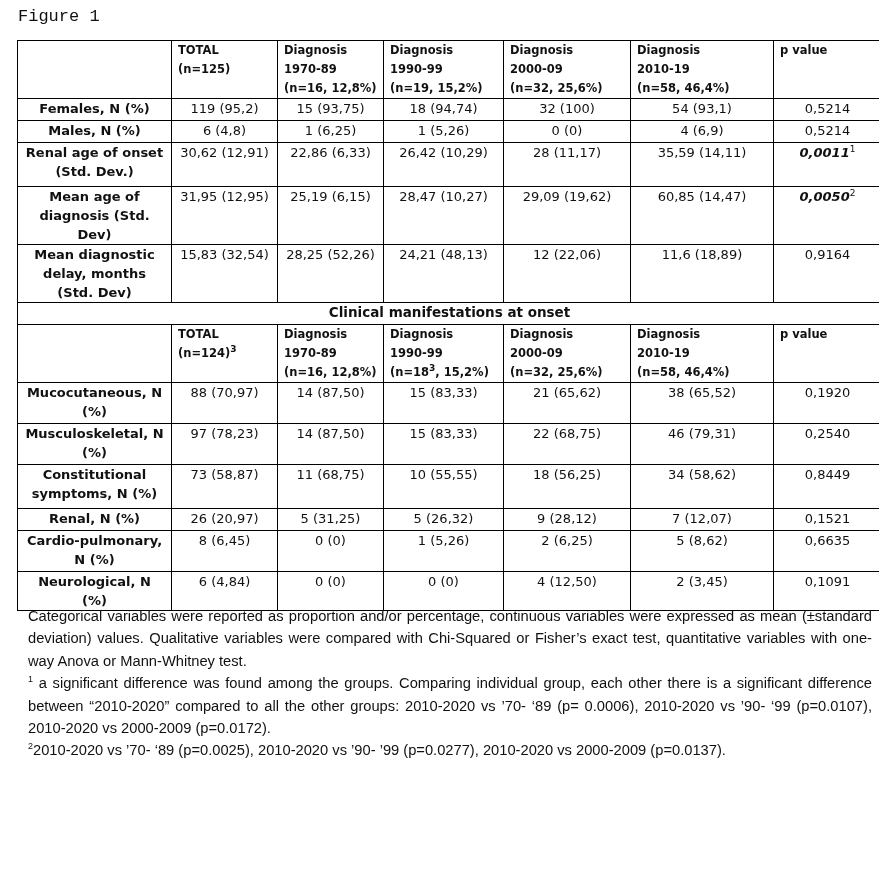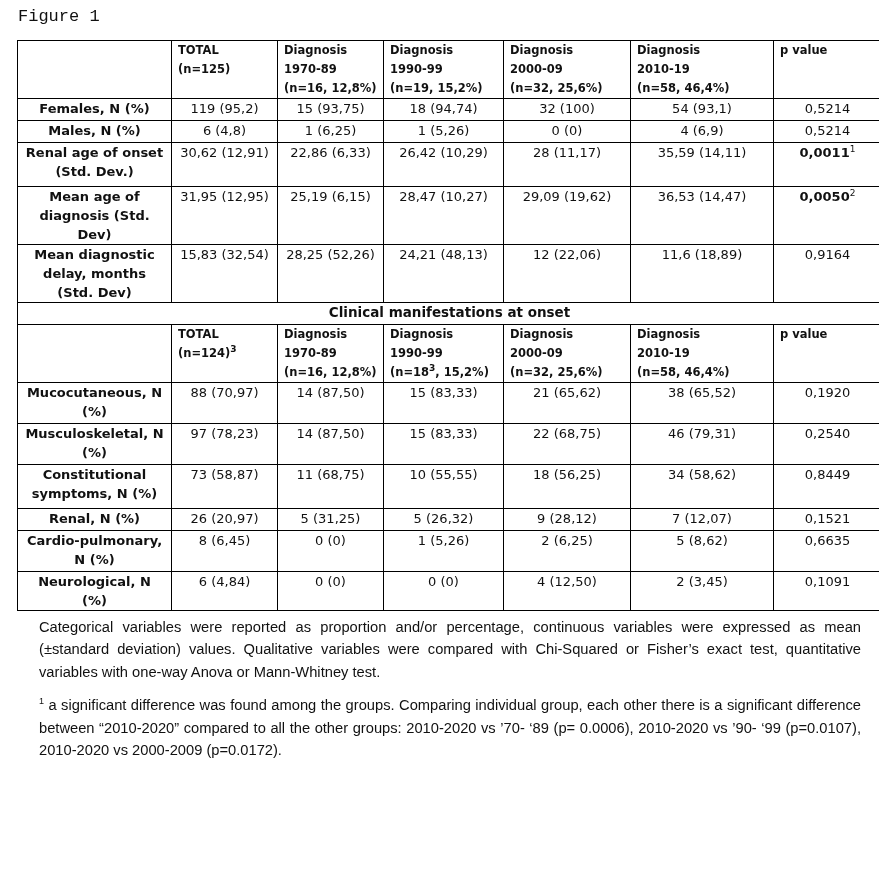--- a/index.html
+++ b/index.html
@@ -9,26 +9,26 @@
                font-family: Liberation Mono, monospace; color: #111; }
   table.t { position: absolute; left: 17px; top: 40px; border-collapse: collapse;
             table-layout: fixed; width: 864px;
             font-family: "DejaVu Sans", sans-serif; font-size: 13px; }
   table.t td { border: 1px solid #000; padding: 0 6px; vertical-align: top;
                line-height: 19px; }
   td.lbl { font-weight: bold; text-align: center; }
   td.val { text-align: center; }
   td.hd { text-align: left; font-weight: bold; font-size: 11.5px; line-height: 17px; padding-top: 1px; }
   td.section { text-align: center; font-weight: bold; font-size: 13.5px; }
-  .bold { font-weight: bold; }
+  .bold { font-weight: bold; font-style: italic; }
   sup { font-size: 9px; line-height: 0; vertical-align: super; }
   .notes { position: absolute; left: 28px; top: 605px; width: 844px;
            font-family: "Liberation Sans", sans-serif; font-size: 14.7px; line-height: 22.4px;
            text-align: justify; color: #111; }
-  .notes p { margin: 11px; }
+  .notes p { margin: 0; }
 </style>
 </head>
 <body>
 
 <div class="fig-title">Figure 1</div>
 
 <table class="t">
   <colgroup>
     <col style="width:154px">
       <col style="width:106px">
@@ -76,21 +76,21 @@
         <td class="val">28 (11,17)</td>
         <td class="val">35,59 (14,11)</td>
         <td class="val"><span class="bold">0,0011</span><sup>1</sup></td>
       </tr>
       <tr style="height: 55px;">
         <td class="lbl">Mean age of diagnosis (Std. Dev)</td>
         <td class="val">31,95 (12,95)</td>
         <td class="val">25,19 (6,15)</td>
         <td class="val">28,47 (10,27)</td>
         <td class="val">29,09 (19,62)</td>
-        <td class="val">36,53 (14,47)</td>
+        <td class="val">60,85 (14,47)</td>
         <td class="val"><span class="bold">0,0050</span><sup>2</sup></td>
       </tr>
       <tr style="height: 55px;">
         <td class="lbl">Mean diagnostic delay, months (Std. Dev)</td>
         <td class="val">15,83 (32,54)</td>
         <td class="val">28,25 (52,26)</td>
         <td class="val">24,21 (48,13)</td>
         <td class="val">12 (22,06)</td>
         <td class="val">11,6 (18,89)</td>
         <td class="val"><span>0,9164</span></td>
@@ -164,13 +164,14 @@
         <td class="val">4 (12,50)</td>
         <td class="val">2 (3,45)</td>
         <td class="val"><span>0,1091</span></td>
       </tr>
     </tbody>
 </table>
 
 <div class="notes">
   <p>Categorical variables were reported as proportion and/or percentage, continuous variables were expressed as mean (±standard deviation) values. Qualitative variables were compared with Chi-Squared or Fisher’s exact test, quantitative variables with one-way Anova or Mann-Whitney test.</p>
   <p><sup>1</sup><span> a significant difference was found among the groups. Comparing individual group, each other there is a significant difference between “2010-2020” compared to all the other groups: 2010-2020 vs ’70- ‘89 (p= 0.0006), 2010-2020 vs ’90- ‘99 (p=0.0107), 2010-2020 vs 2000-2009 (p=0.0172).</span></p>
+  <p><sup>2</sup><span>2010-2020 vs ’70- ‘89 (p=0.0025), 2010-2020 vs ’90- ’99 (p=0.0277), 2010-2020 vs 2000-2009 (p=0.0137).</span></p>
 </div>
 
 </body></html>

